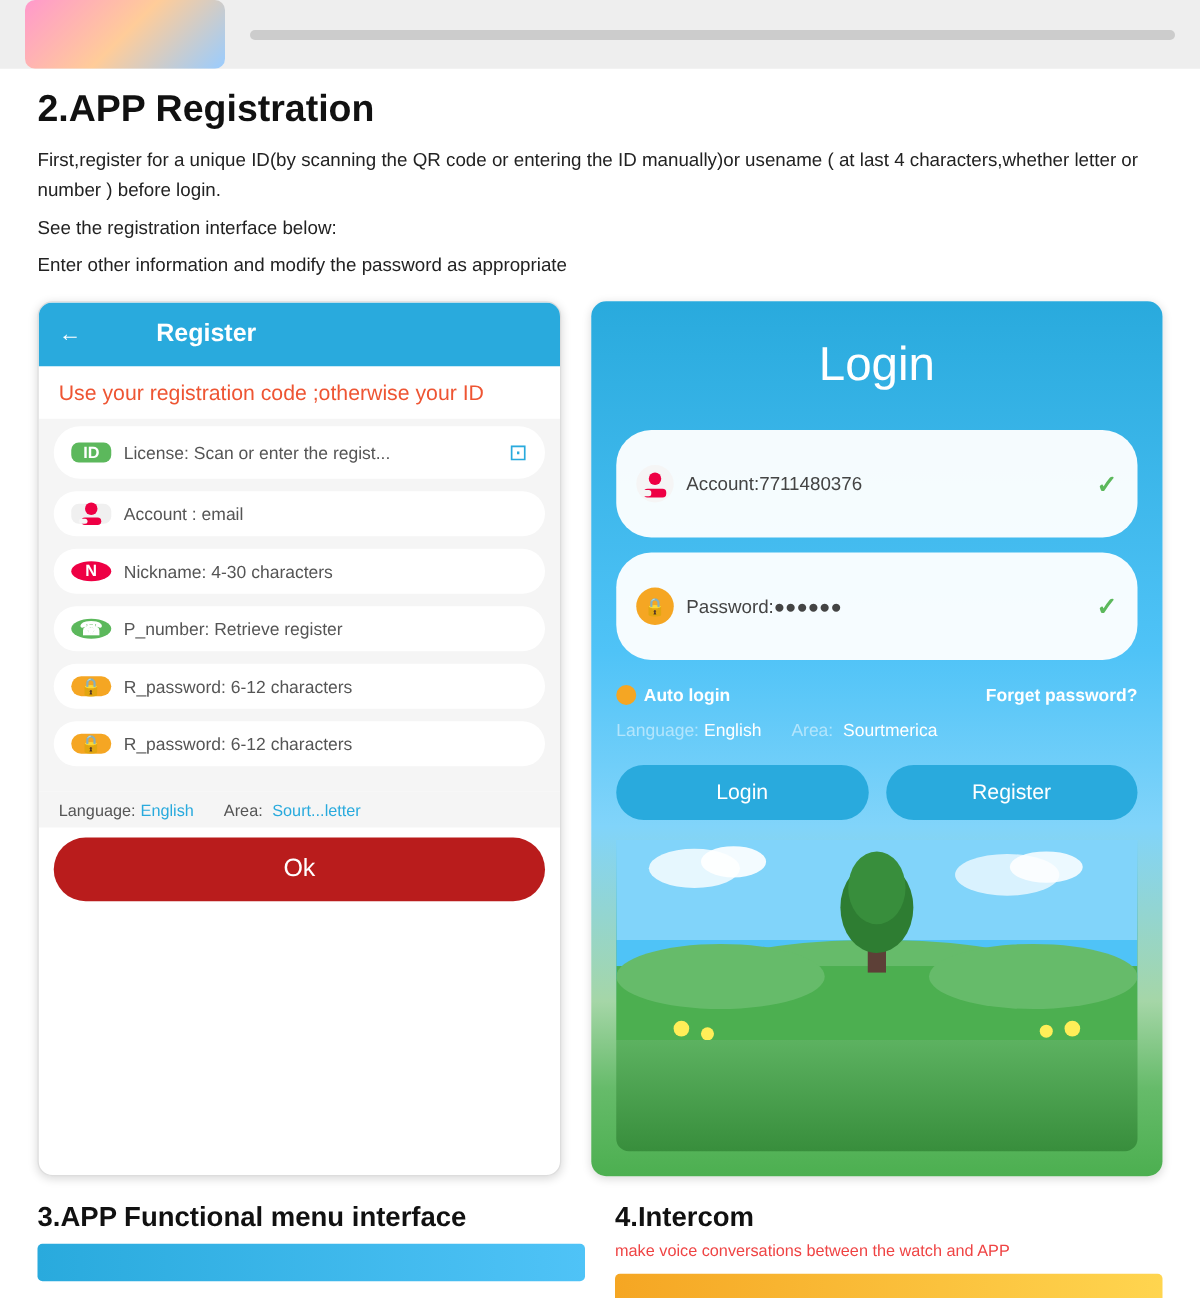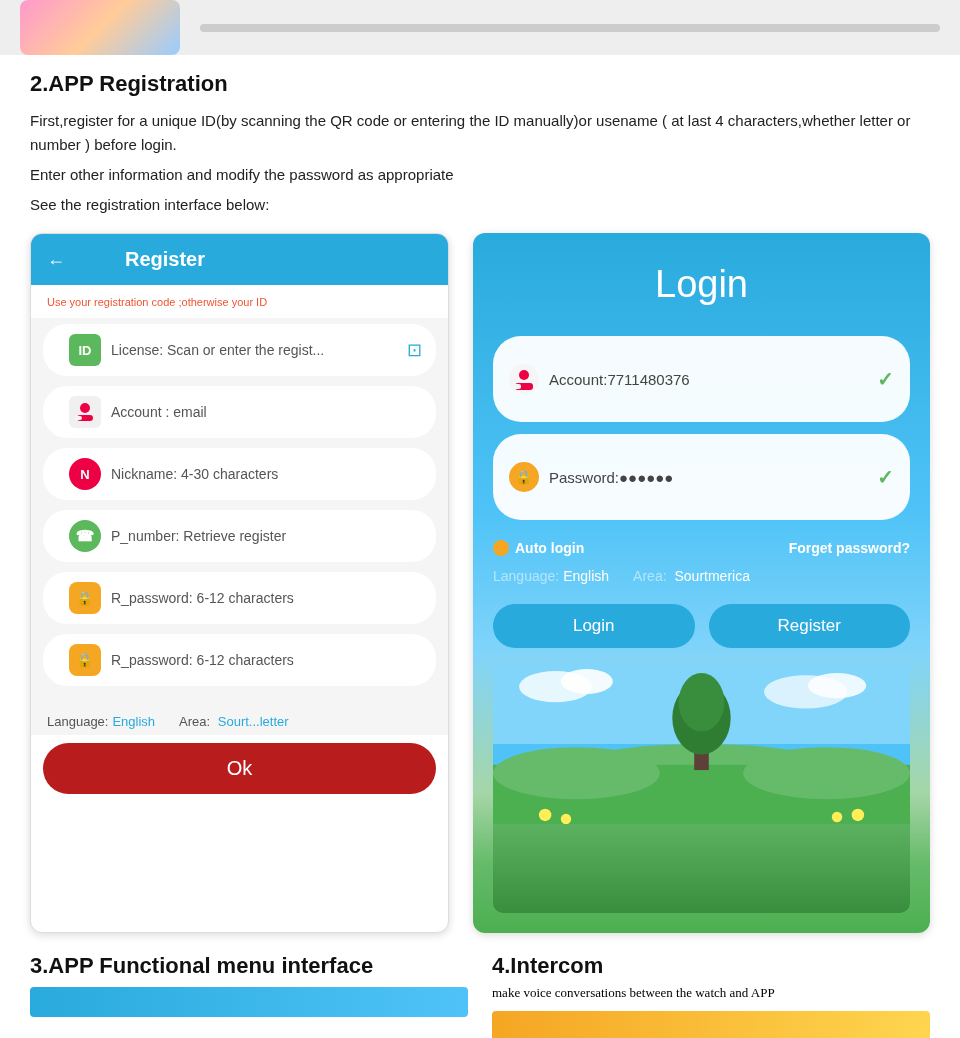--- a/index.html
+++ b/index.html
@@ -33,21 +33,21 @@
       background: #ccc;
       margin: 0 20px;
       border-radius: 4px;
     }
 
     .main-content {
       padding: 16px 30px;
     }
 
     .section-title {
-      font-size: 22px;
+      font-size: 30px;
       font-weight: bold;
       margin-bottom: 12px;
       color: #111;
     }
 
     .section-desc {
       font-size: 15px;
       color: #222;
       line-height: 1.6;
       margin-bottom: 6px;
@@ -84,21 +84,21 @@
       position: relative;
     }
     .register-header .back-arrow {
       margin-right: 60px;
       font-size: 18px;
     }
 
     .register-warning {
       background: #fff;
       color: #e53;
-      font-size: 11px;
+      font-size: 17px;
       padding: 10px 16px 8px 16px;
       font-weight: 500;
       line-height: 1.4;
     }
 
     .register-fields {
       padding: 6px 12px 10px 12px;
       background: #f5f5f5;
     }
 
@@ -108,30 +108,29 @@
       display: flex;
       align-items: center;
       padding: 10px 14px;
       margin-bottom: 10px;
       font-size: 14px;
       color: #555;
     }
 
     .field-icon {
       width: 32px;
-      height: 32px;
+      height: 16px;
       border-radius: 6px;
       display: flex;
       align-items: center;
       justify-content: center;
       margin-right: 10px;
       font-size: 14px;
       font-weight: bold;
       flex-shrink: 0;
-      margin-left: 12px;
     }
 
     .icon-id { background: #5cb85c; color: #fff; font-size: 13px; }
     .icon-account { background: #f0f0f0; }
     .icon-nickname { background: #e04; color: #fff; border-radius: 50%; }
     .icon-phone { background: #5cb85c; color: #fff; border-radius: 50%; }
     .icon-password { background: #f5a623; color: #fff; border-radius: 8px; }
 
     .field-scan-icon {
       margin-left: auto;
@@ -301,23 +300,22 @@
 
     .bottom-section-title {
       font-size: 22px;
       font-weight: bold;
       color: #111;
       margin-bottom: 4px;
     }
 
     .bottom-section-desc {
       font-size: 13px;
-      color: #000000;
+      color: #ef4444;
       line-height: 1.5;
-      font-family: Liberation Serif, serif;
     }
 
     .bottom-preview {
       height: 30px;
       background: linear-gradient(90deg, #29aadd, #4fc3f7);
       border-radius: 4px;
       margin-top: 8px;
     }
   </style>
 </head>
@@ -325,22 +323,22 @@
 
 <div class="top-banner">
   <div class="top-banner-img"></div>
   <div class="top-banner-bar"></div>
 </div>
 
 <div class="main-content">
 
   <h2 class="section-title">2.APP Registration</h2>
   <p class="section-desc">First,register for a unique ID(by scanning the QR code or entering the ID manually)or usename ( at last 4 characters,whether letter or number ) before login.</p>
+  <p class="section-desc">See the registration interface below:</p>
   <p class="section-desc">Enter other information and modify the password as appropriate</p>
-  <p class="section-desc">See the registration interface below:</p>
 
   <div class="screenshots-row">
 
     <div class="phone-screen register-screen">
       <div class="register-header">
         <span class="back-arrow">←</span>
         <span>Register</span>
       </div>
       <div class="register-warning">Use your registration code ;otherwise your ID</div>
       <div class="register-fields">

